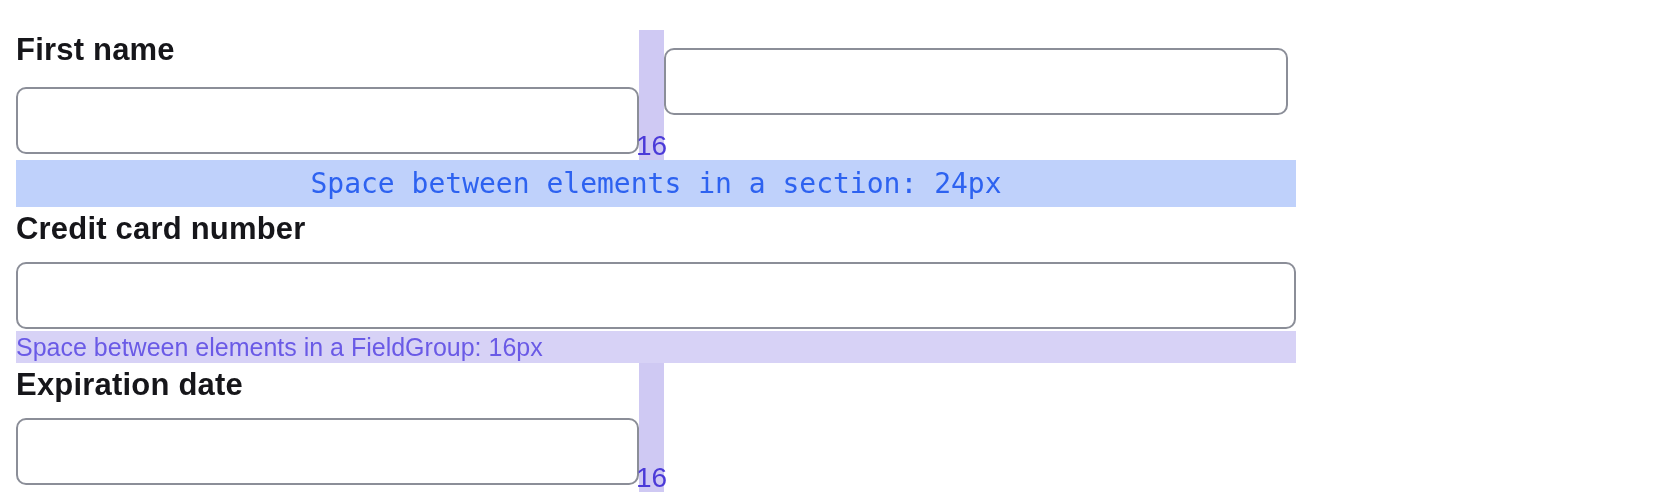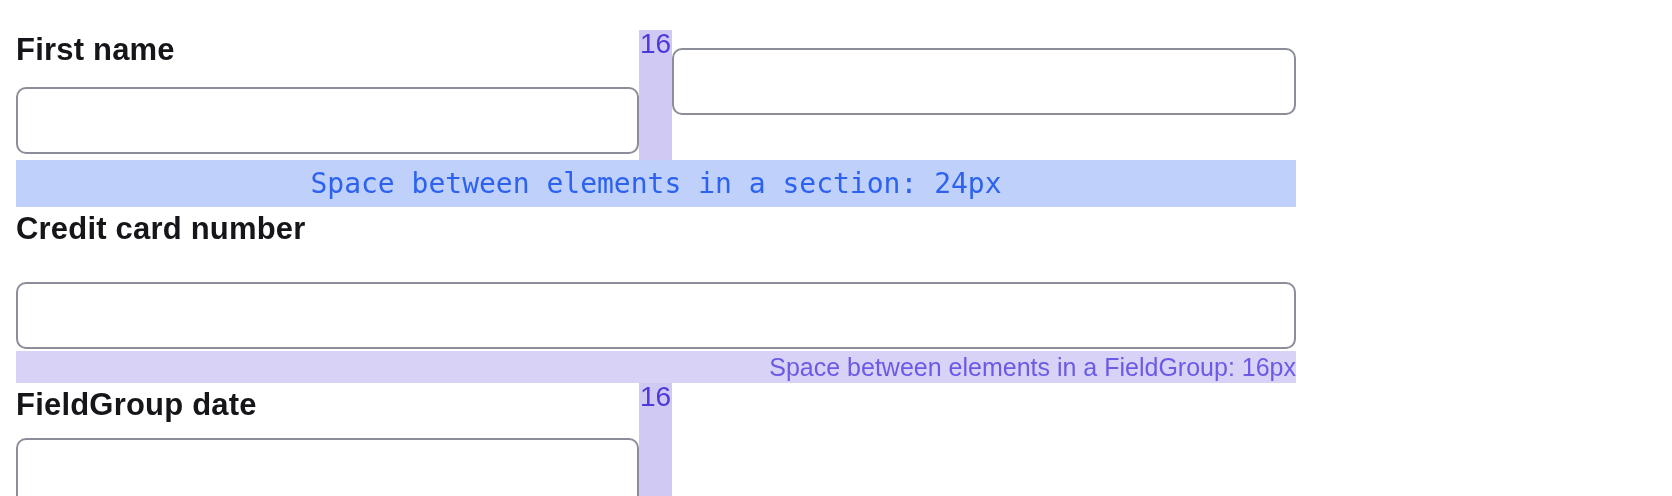--- a/index.html
+++ b/index.html
@@ -16,24 +16,24 @@
     left: 16px;
     top: 15px;
     width: 1280px;
   }
   .field-row { display: flex; }
   .row-1 { margin-top: 15px; height: 130px; }
   .row-3 { height: 129px; }
   .col { width: 623px; display: flex; flex-direction: column; }
   .col-b { width: 624px; }
   .gap-band {
-    width: 33px;
+    width: 25px;
     background: var(--column-gap-bg, #cfc9f3);
     display: flex;
-    align-items: flex-start;
+    align-items: flex-end;
     justify-content: center;
     flex: none;
   }
   .gap-num {
     font-size: 28px;
     line-height: 28px;
     color: var(--column-gap-text, #4b3ad8);
   }
   .field-label {
     font-size: 31px;
@@ -65,30 +65,30 @@
     display: flex;
     align-items: center;
     justify-content: center;
   }
   .section-spacer span {
     font-family: "DejaVu Sans Mono", "Liberation Mono", monospace;
     font-size: 28px;
     color: var(--section-spacer-text, #2d62f0);
     white-space: nowrap;
   }
-  .card-field { display: flex; flex-direction: column; gap: 20px; }
+  .card-field { display: flex; flex-direction: column; }
   .card-field .field-label { margin-top: 2px; }
   .card-field .text-input { margin-top: 14px; }
   .fieldgroup-spacer {
     height: 32px;
     margin-top: 2px;
     background: var(--fieldgroup-spacer-bg, #d7d2f6);
     display: flex;
     align-items: center;
-    justify-content: flex-end;
+    justify-content: flex-start;
   }
   .fieldgroup-spacer span {
     font-size: 25px;
     color: var(--fieldgroup-spacer-text, #6a5ae6);
     white-space: nowrap;
   }
 </style>
 </head>
 <body>
 
@@ -116,21 +116,21 @@
       <label class="field-label">Credit card number</label>
       <input type="text" class="text-input" value="" style="">
     </div>
 
     <div class="fieldgroup-spacer">
       <span>Space between elements in a FieldGroup: 16px</span>
     </div>
 
     <div class="field-row row-3">
       <div class="col">
-        <label class="field-label">FieldGroup date</label>
+        <label class="field-label">Expiration date</label>
         <input type="text" class="text-input" value="" style="">
       </div>
       <div class="gap-band">
         <span class="gap-num">16</span>
       </div>
     </div>
 
   </div>
 </div>
 

